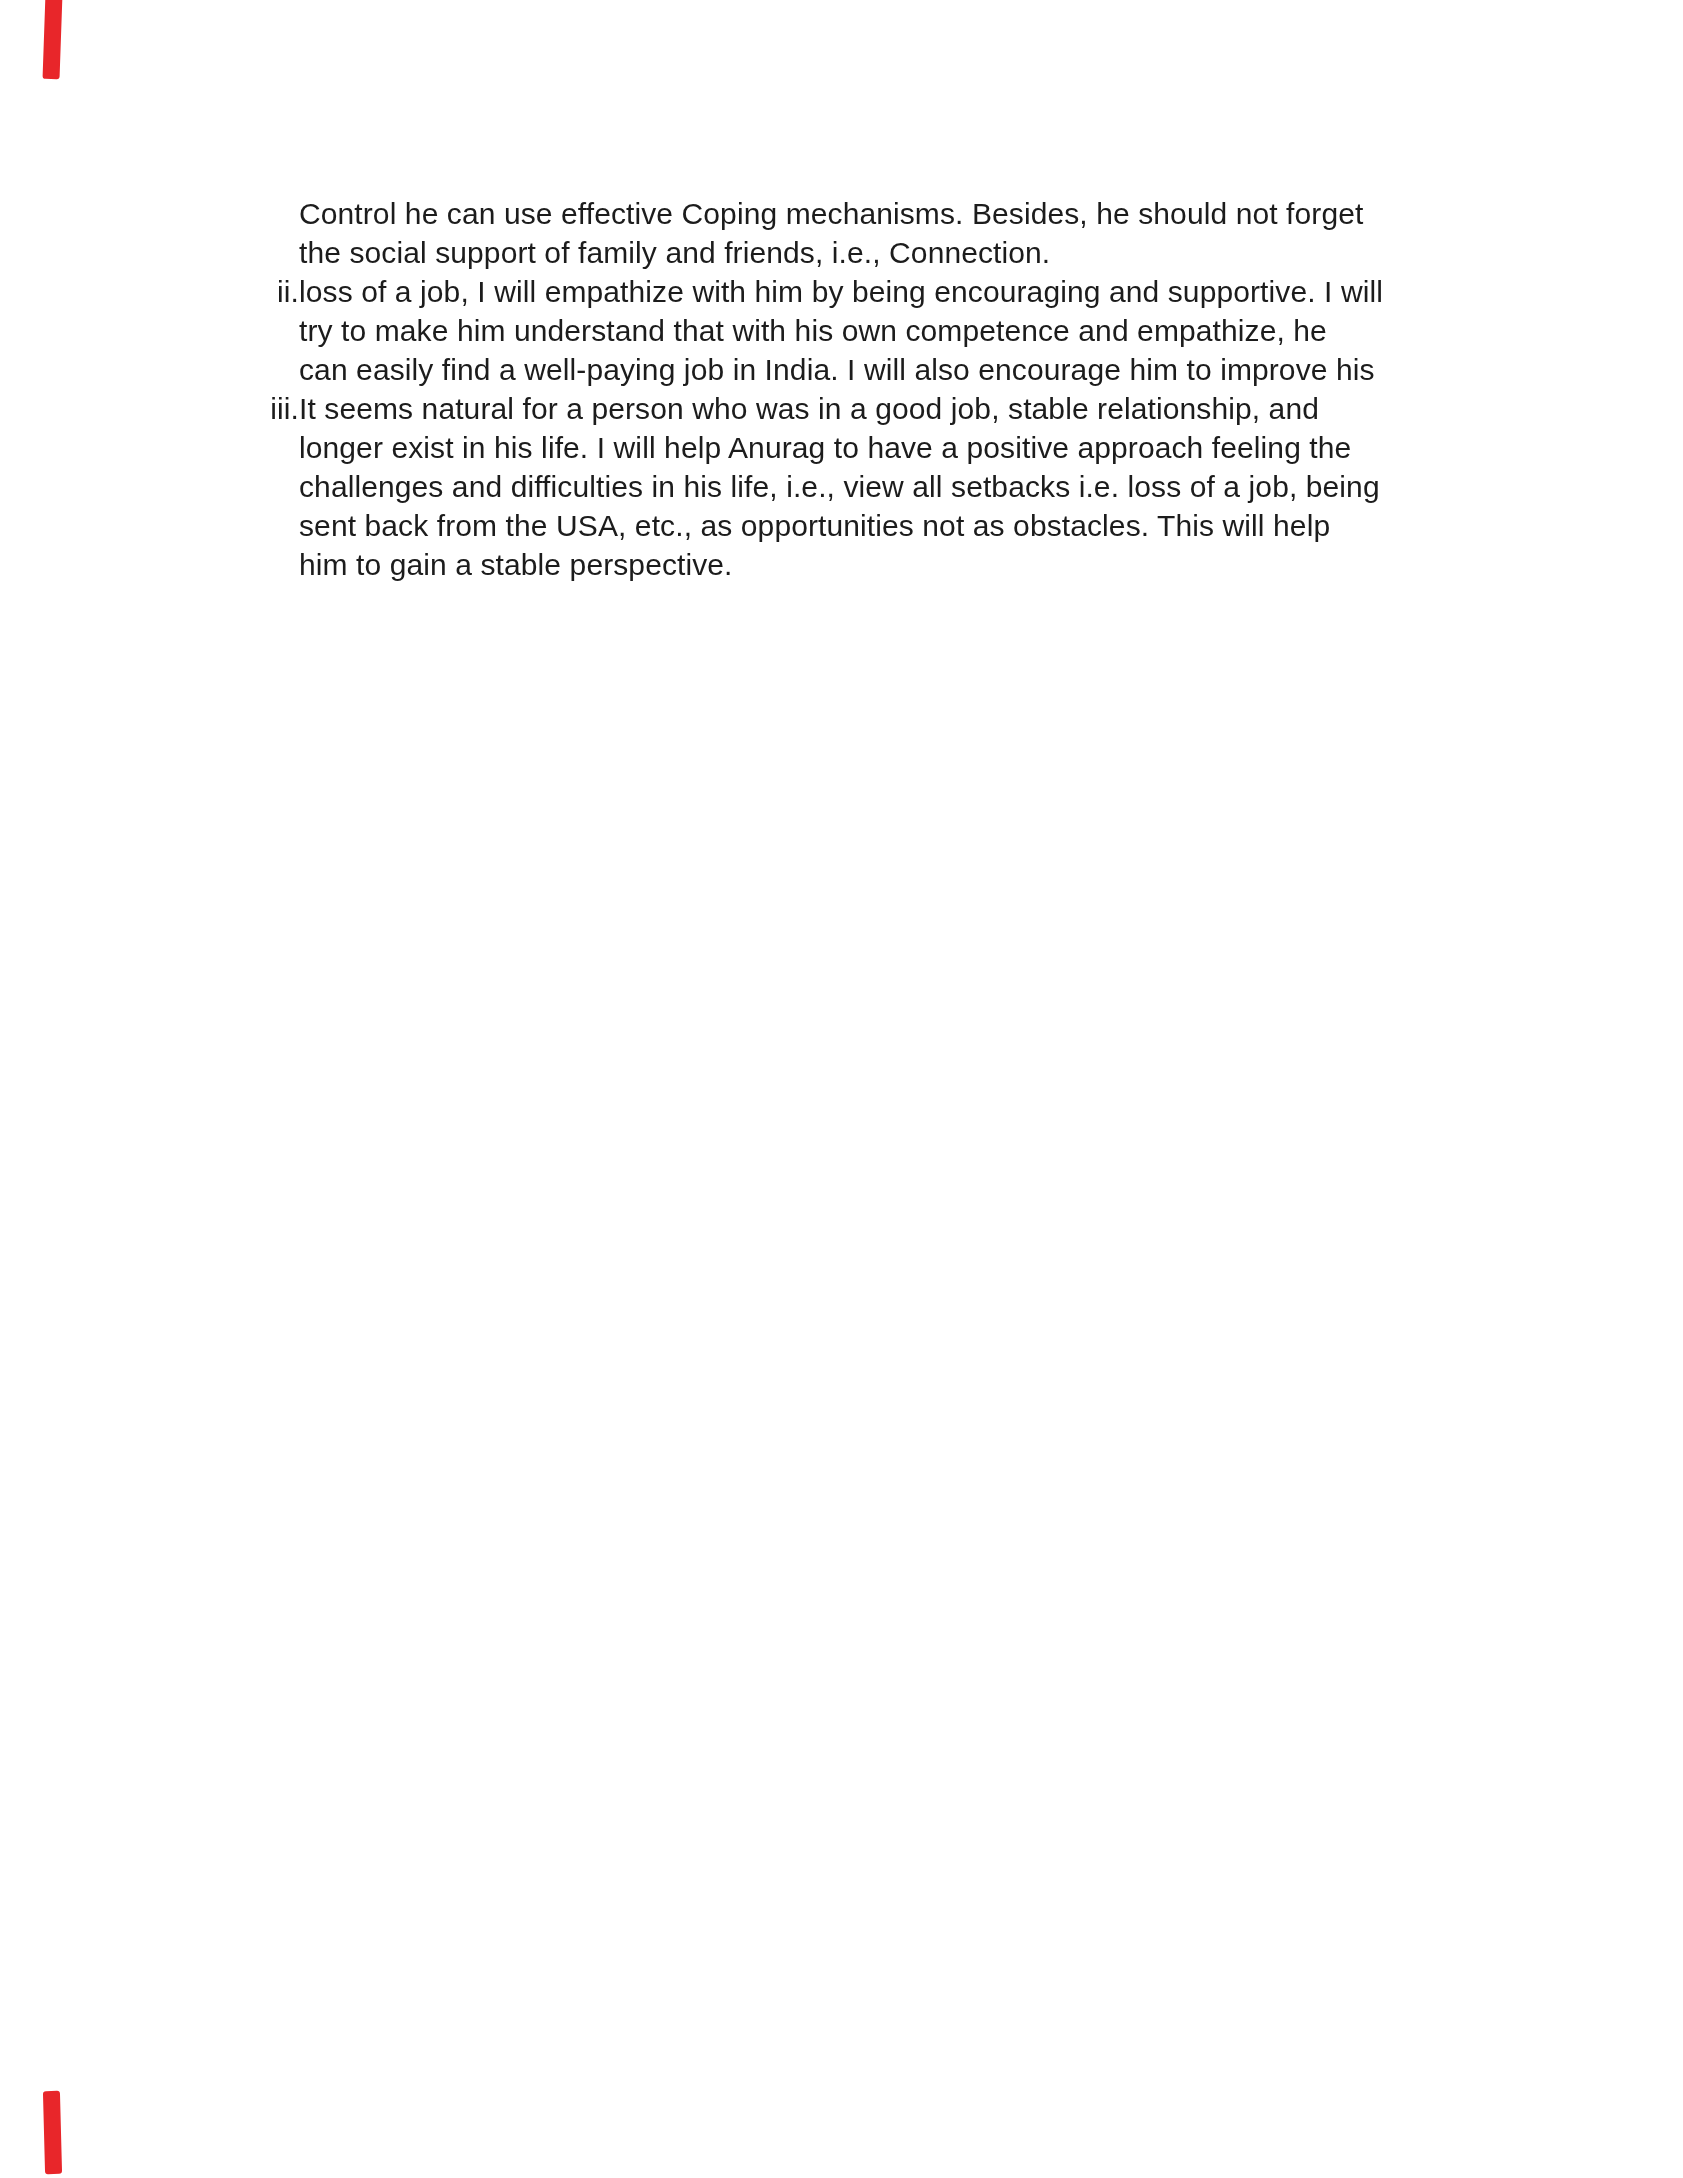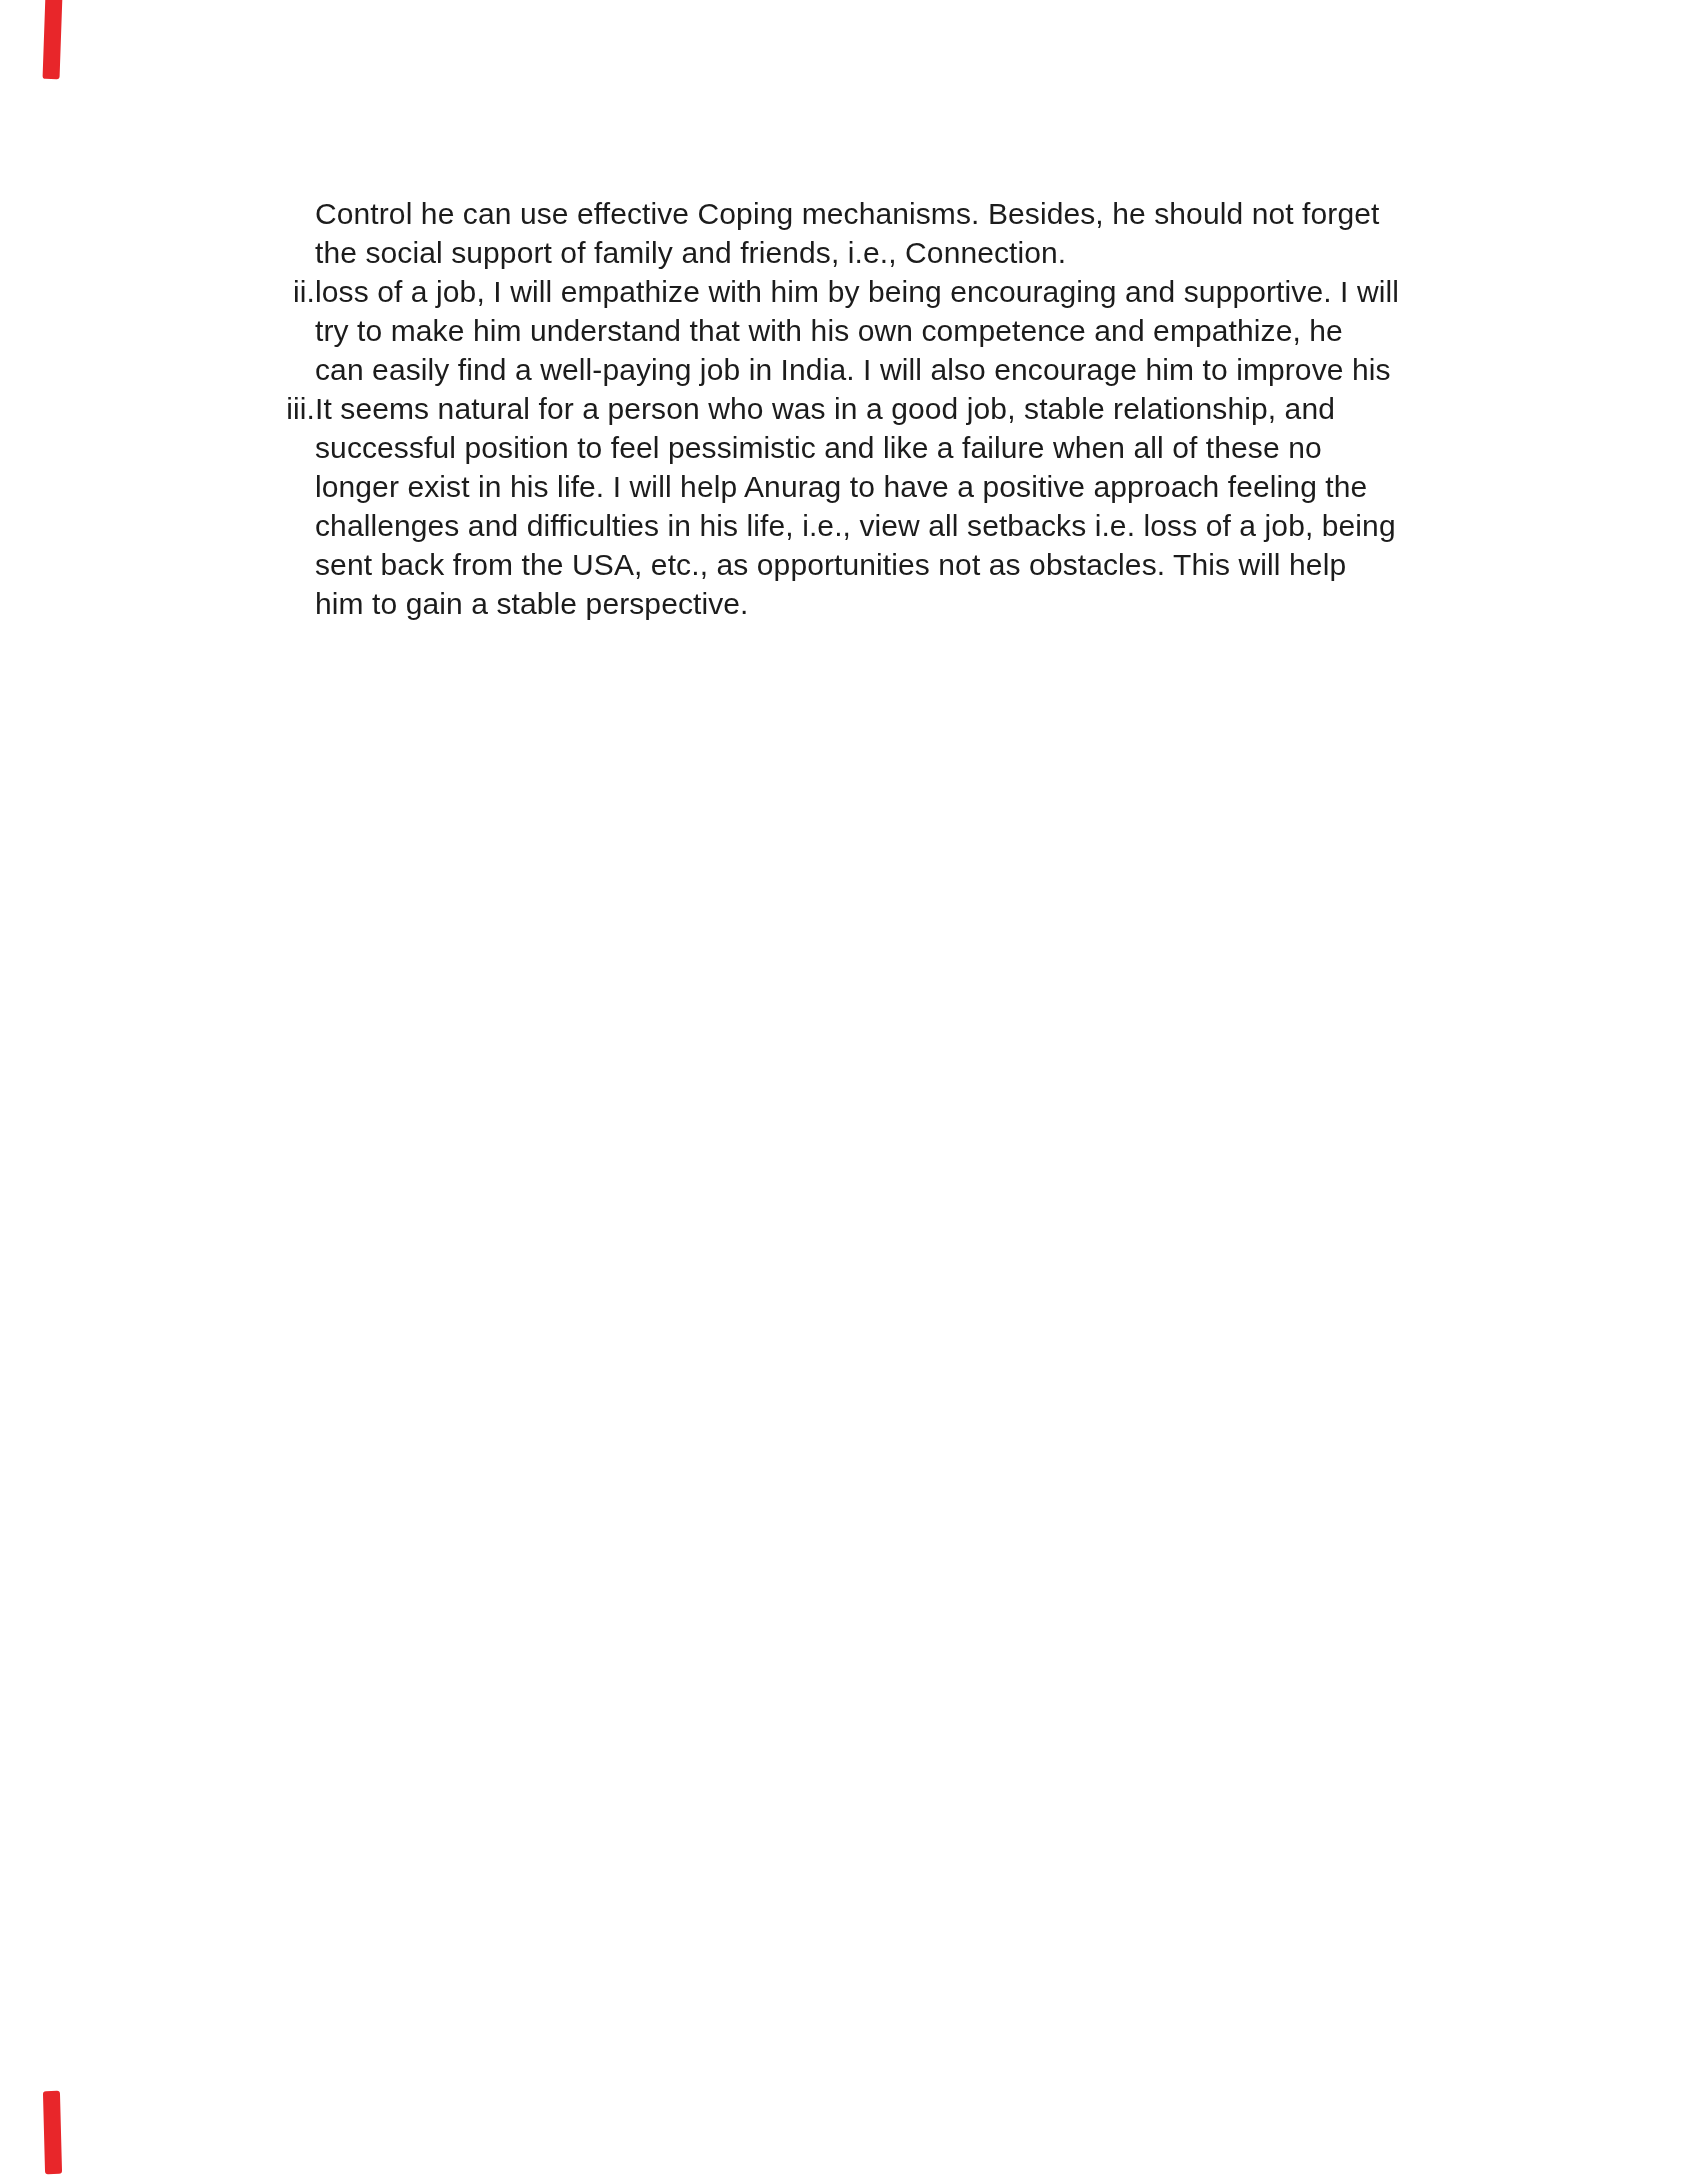--- a/index.html
+++ b/index.html
@@ -61,21 +61,21 @@
     transform: rotate(-1.5deg);
   }
 </style>
 </head>
 <body style="background: rgb(255, 255, 255);">
 
 <div class="page">
 
   <div class="edge-mark top" style="background: rgb(232, 38, 42);"></div>
 
-  <div class="doc" style="color: rgb(28, 28, 28); margin-left: 16px;">
+  <div class="doc" style="color: rgb(28, 28, 28);">
 
     <div class="item">
       <span class="marker"></span>
       <div class="lines">
         <div class="line">Control he can use effective Coping mechanisms. Besides, he should not forget</div>
         <div class="line">the social support of family and friends, i.e., Connection.</div>
       </div>
     </div>
 
     <div class="item">
@@ -84,21 +84,20 @@
         <div class="line">loss of a job, I will empathize with him by being encouraging and supportive. I will</div>
         <div class="line">try to make him understand that with his own competence and empathize, he</div>
         <div class="line">can easily find a well-paying job in India. I will also encourage him to improve his</div>
       </div>
     </div>
 
     <div class="item">
       <span class="marker">iii.</span>
       <div class="lines">
         <div class="line">It seems natural for a person who was in a good job, stable relationship, and</div>
-        <div class="line">successful position to feel pessimistic and like a failure when all of these no</div>
         <div class="line">longer exist in his life. I will help Anurag to have a positive approach feeling the</div>
         <div class="line">challenges and difficulties in his life, i.e., view all setbacks i.e. loss of a job, being</div>
         <div class="line">sent back from the USA, etc., as opportunities not as obstacles. This will help</div>
         <div class="line">him to gain a stable perspective.</div>
       </div>
     </div>
 
   </div>
 
   <div class="edge-mark bottom" style="background: rgb(232, 38, 42);"></div>

